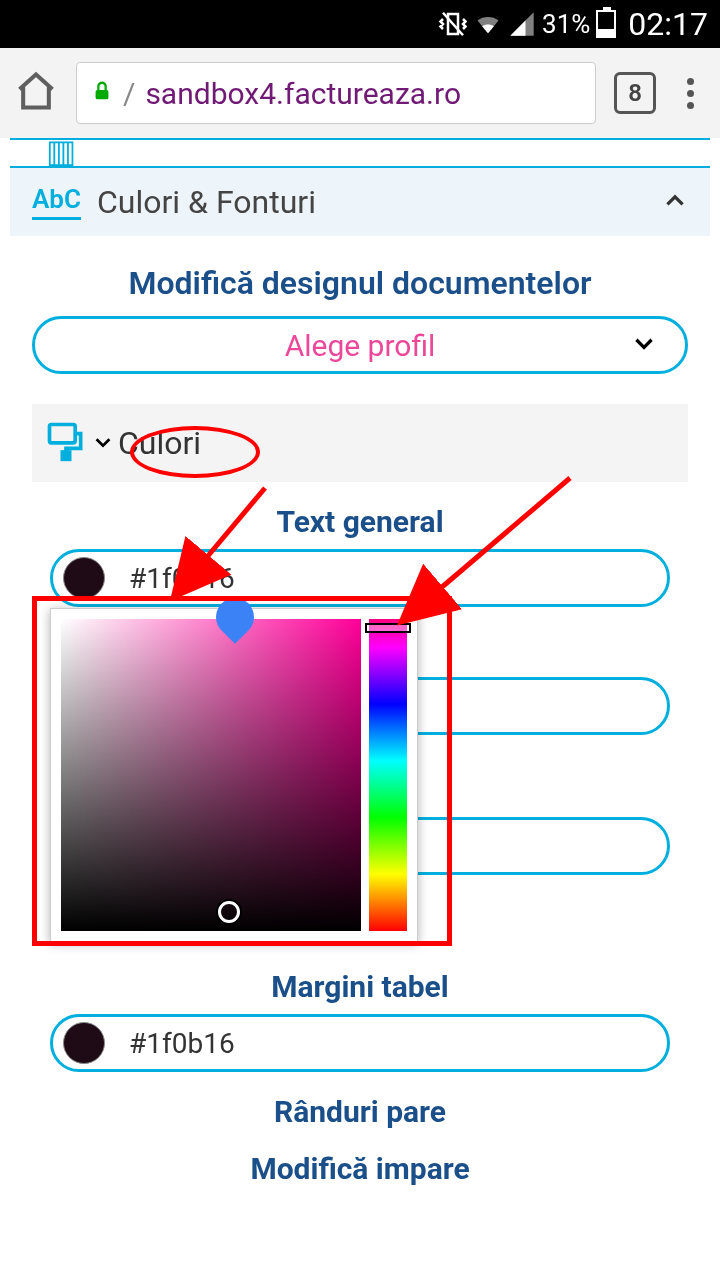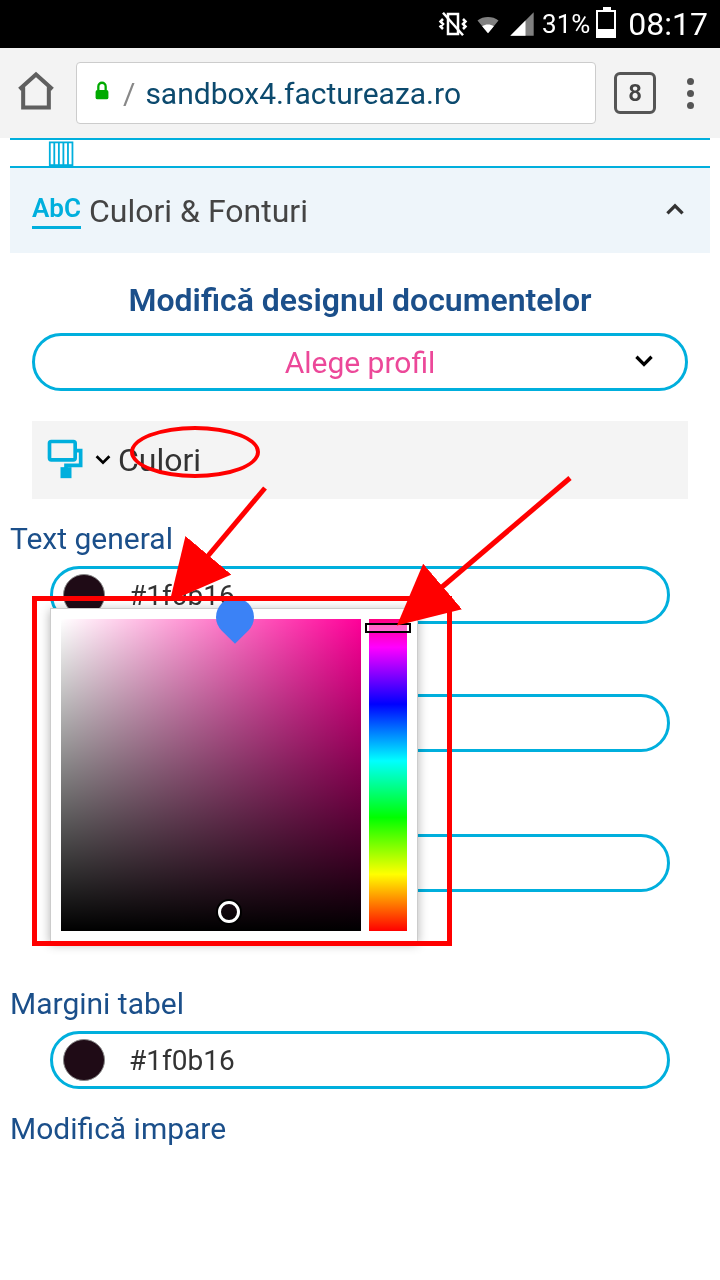--- a/index.html
+++ b/index.html
@@ -10,40 +10,40 @@
   .battery { display:inline-block; width:20px; height:28px; border:2px solid #fff; position:relative; }
   .battery::after{ content:""; position:absolute; top:-5px; left:5px; width:8px; height:3px; background:#fff;}
   .battery .fill{ position:absolute; bottom:0; left:0; right:0; height:31%; background:#fff;}
   .wifi-svg, .sig-svg { width:28px; height:28px; }
   
   .chrome { height: 90px; background: #f3f3f3; display:flex; align-items:center; padding: 0 14px; gap: 18px; }
   .home-icon svg { width: 44px; height: 44px; stroke:#5f5f5f; }
   .urlbox { flex:1; height: 62px; background:#fff; border:1px solid #ccc; border-radius:4px; display:flex; align-items:center; padding:0 14px; font-size:30px; color:#222; gap:10px; }
   .lock { color:#0a0; }
   .urlbox .slash { color:#888; }
-  .urlbox .host { color:#0c4a6e; }
+  .urlbox .host { color:#701a75; }
   .tabs-badge { width:42px; height:42px; border:3px solid #555; border-radius:6px; display:flex; align-items:center; justify-content:center; font-size:24px; color:#444; font-weight:600;}
   .dots { width:32px; display:flex; flex-direction:column; align-items:center; gap:5px;}
   .dots span { width:7px; height:7px; background:#555; border-radius:50%; }
   
   .content { position:relative; padding: 0 10px; }
   .partial-row { height: 30px; border-top: 2px solid #00afdd; border-bottom: 2px solid #00afdd; background:#fff; position:relative; overflow:hidden;}
   .partial-row .mini-icon { position:absolute; left:36px; top:-8px; color:#00afdd; font-size:32px;}
-  .section-header { background:#eef5fa; height:85px; display:flex; align-items:center; padding:2px 22px; gap:8px; font-size:32px; color:#444; }
+  .section-header { background:#eef5fa; height:68px; display:flex; align-items:center; padding:2px 22px; gap:16px; font-size:32px; color:#444; }
   .abc { color:#00afdd; font-weight:600; border-bottom: 3px solid #00afdd; padding-bottom:3px; font-size:26px;}
   .section-header .chev { margin-left:auto; }
   h2.sub { color:#1b4f8a; font-size:32px; font-weight:600; text-align:center; margin-top:28px; }
   .pill-select { margin: 14px 22px 0; height:58px; border:3px solid #00afdd; border-radius:40px; display:flex; align-items:center; justify-content:center; font-size:30px; color:#ec4899; position:relative; }
   .pill-select .chev { position:absolute; right:28px; }
   .sub-block { margin: 30px 22px 0; background:#f4f4f4; height:78px; display:flex; align-items:center; padding:0 12px; gap:4px;}
   .paint-icon { color:#00afdd; }
   .sub-block .arrow { font-size:28px; }
   .sub-block .label { font-size:32px; color:#333; }
   .circ { position:absolute; border:4px solid #ff0000; border-radius:50%; pointer-events:none; }
-  .field-label { color:#1b4f8a; font-size:30px; font-weight:400; margin-top:22px; }
+  .field-label { color:#1b4f8a; font-size:30px; font-weight:700; text-align:center; margin-top:22px; }
   .color-pill { margin: 10px 40px 0; height:58px; border:3px solid #00afdd; border-radius:40px; display:flex; align-items:center; padding:0 10px; gap:24px; font-size:28px; color:#333; position:relative; }
   .color-pill .swatch { width:42px; height:42px; border-radius:50%; border:1px solid #888; }
   
   .picker { position:absolute; background:#fff; border:1px solid #ccc; box-shadow:0 2px 10px rgba(0,0,0,.3); padding:10px; display:flex; gap:8px; }
   .sv-panel { width:300px; height:312px; position:relative; }
   .sv-panel .base { position:absolute; inset:0; }
   .sv-panel .white { position:absolute; inset:0; background:linear-gradient(to right, #fff, rgba(255,255,255,0));}
   .sv-panel .black { position:absolute; inset:0; background:linear-gradient(to top, #000, rgba(0,0,0,0));}
   .sv-cursor { position:absolute; width:22px; height:22px; border:3px solid #fff; border-radius:50%; box-shadow:0 0 0 2px #000; transform:translate(-50%,-50%); }
   .hue { width:38px; height:312px; background:linear-gradient(to bottom,#ff0080,#ff00ff,#8000ff,#0000ff,#0080ff,#00ffff,#00ff80,#00ff00,#80ff00,#ffff00,#ff8000,#ff0000); position:relative; }
@@ -75,21 +75,21 @@
         <path d="M2 22h20V2L2 22z" opacity=".5"></path>
         <path d="M2 22h13V9L2 22z"></path>
       </svg>
   </span>
   <span>31%</span>
   <span class="icon">
       <span class="battery">
         <span class="fill"></span>
       </span>
     </span>
-  <span style="font-size:32px; margin-left:6px;">08:17</span>
+  <span style="font-size:32px; margin-left:6px;">02:17</span>
 </div>
 
 <div class="chrome">
   <span class="home-icon">
     <svg viewBox="0 0 24 24" fill="none" stroke-width="2.2">
         <path d="M3 11 L12 3 L21 11 M5 10 V21 H19 V10"></path>
       </svg>
   </span>
   <div class="urlbox">
     <span class="lock">
@@ -166,20 +166,21 @@
   <div class="color-pill" style="margin-top:82px;">
     <span class="swatch"></span>
   </div>
 
   <div class="field-label" style="margin-top:94px;">Margini tabel</div>
   <div class="color-pill">
     <span class="swatch" id="sw2" style="background: rgb(31, 11, 22);"></span>
     <span>#1f0b16</span>
   </div>
 
+  <div class="field-label">Rânduri pare</div>
 
   <div class="field-label">Modifică impare</div>
 
   <div class="picker" style="left:50px; top:470px; position:absolute;">
     <div class="sv-panel">
       <div class="base" id="sv-base" style="background: rgb(255, 0, 153);"></div>
       <div class="white"></div>
       <div class="black"></div>
       <div class="sv-cursor" style="left:56%; top:94%;"></div>
     </div>

